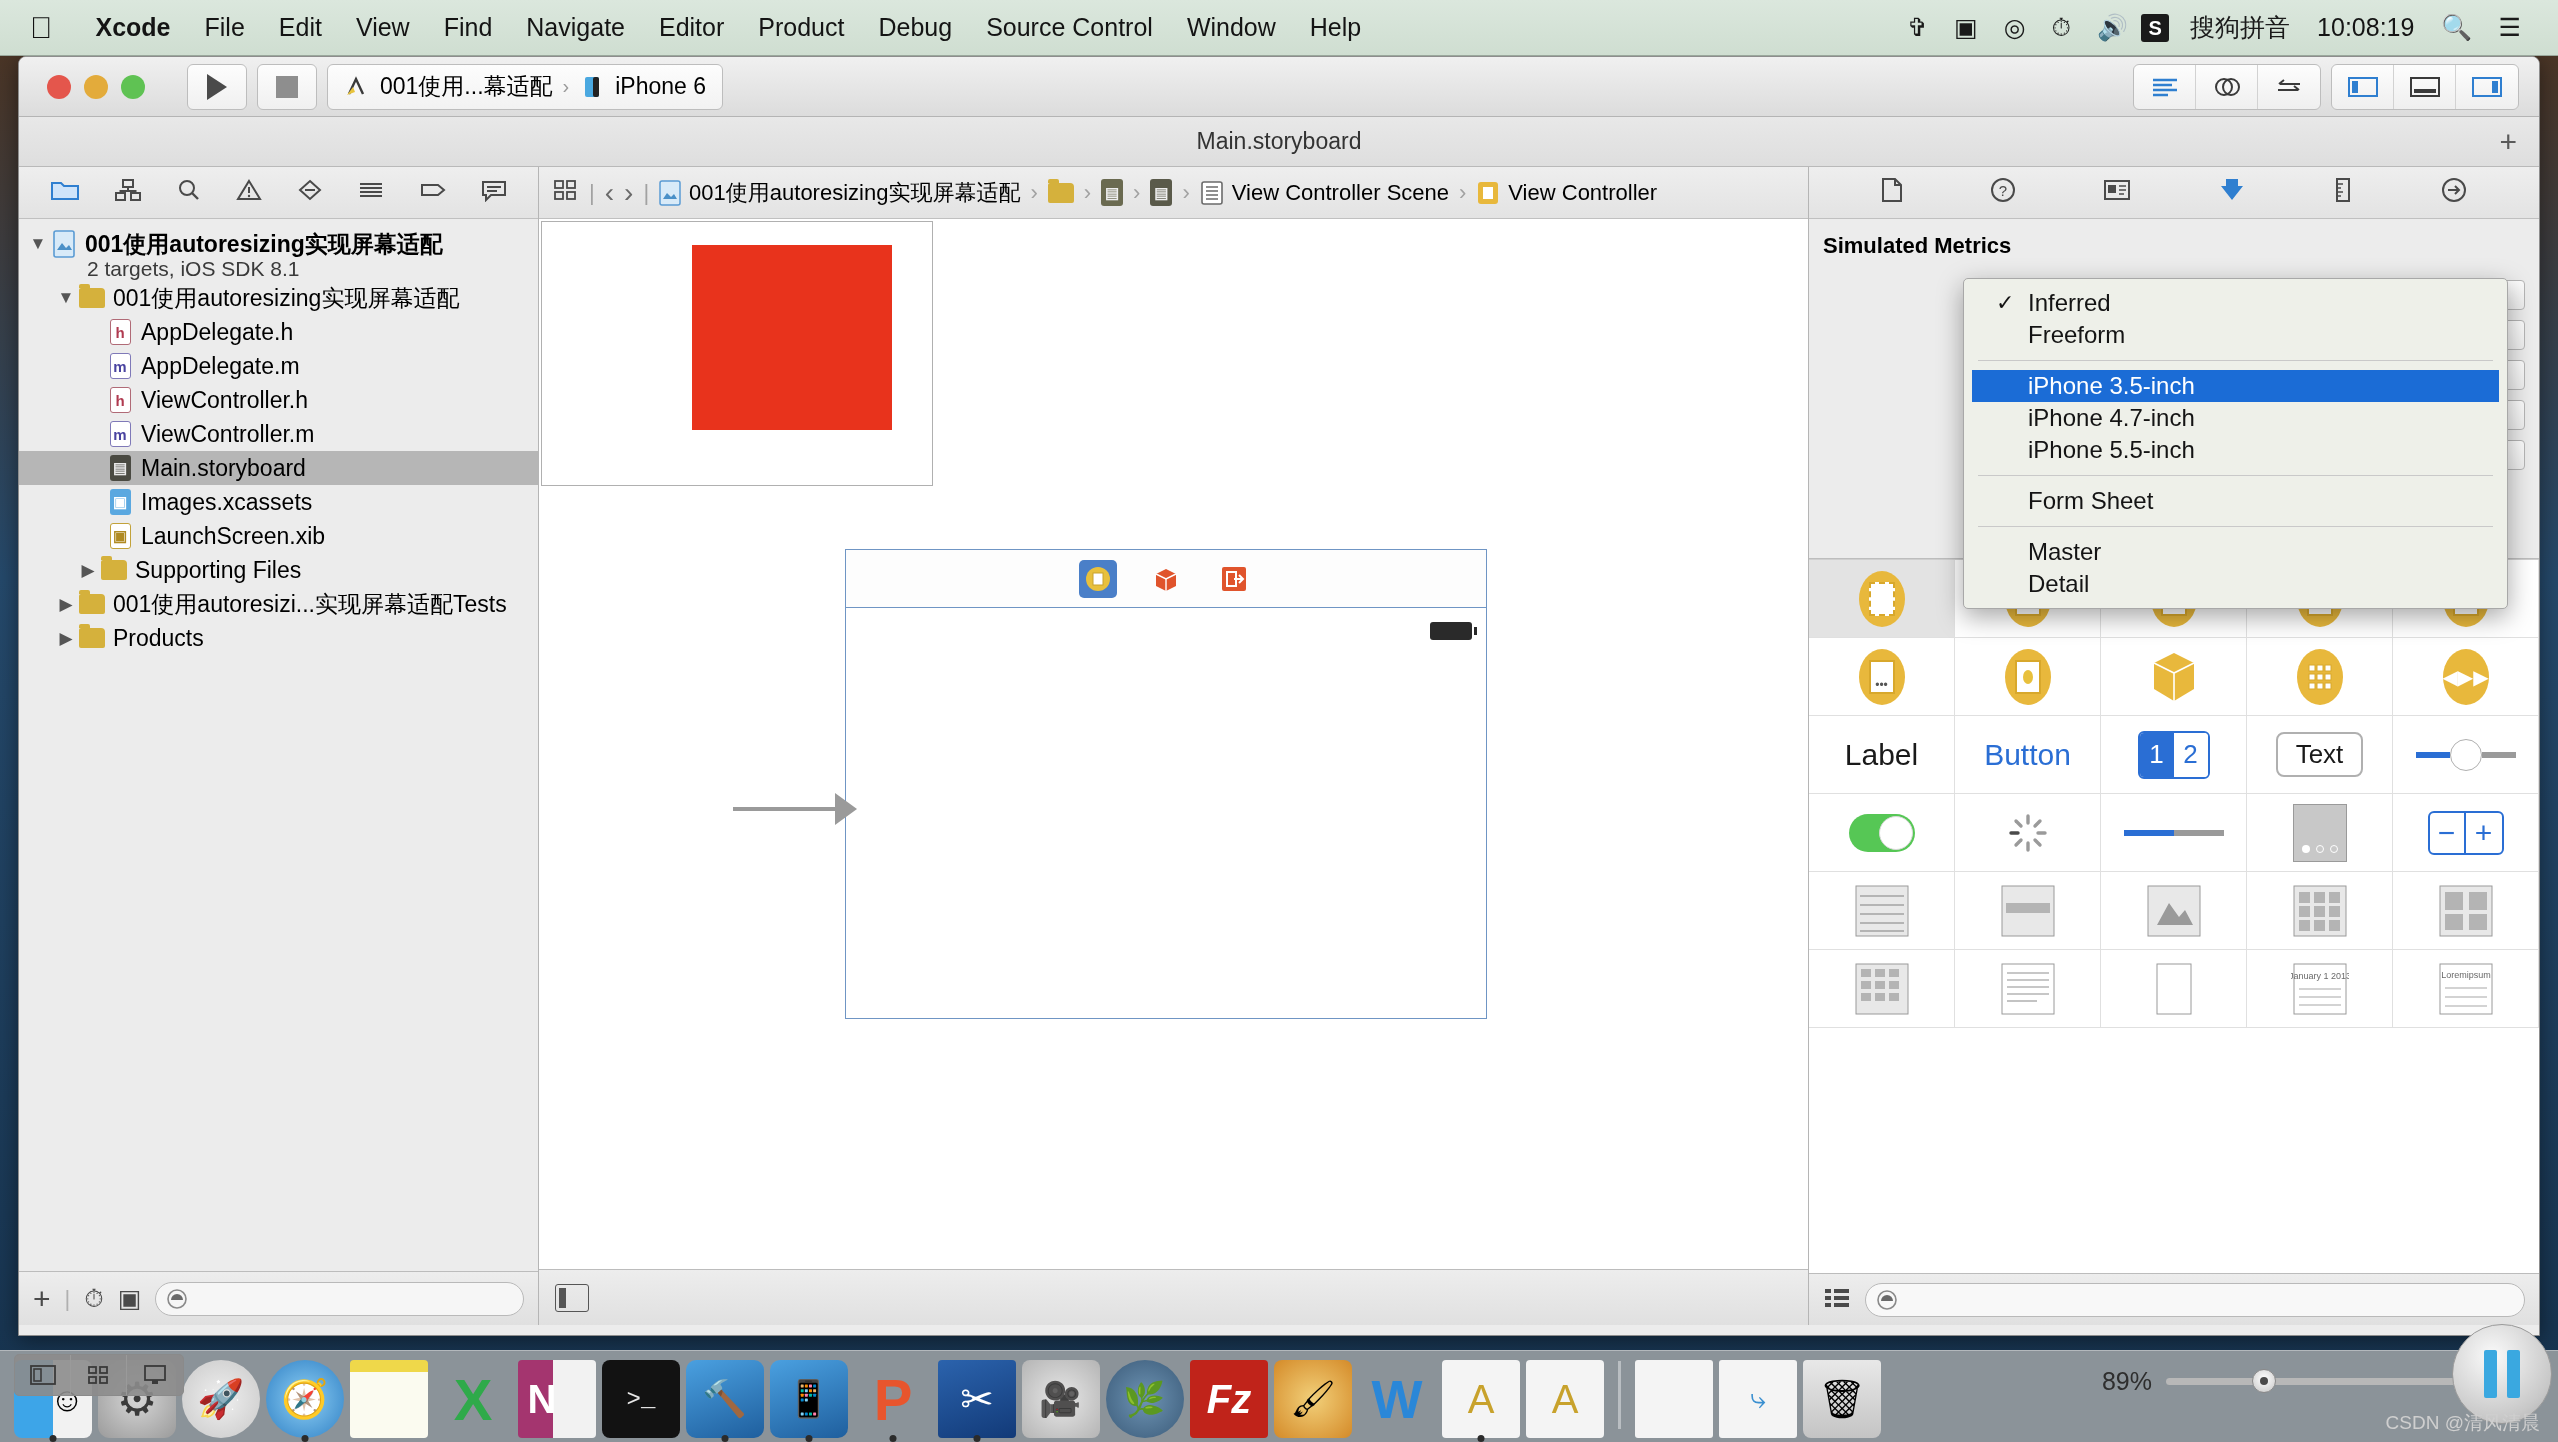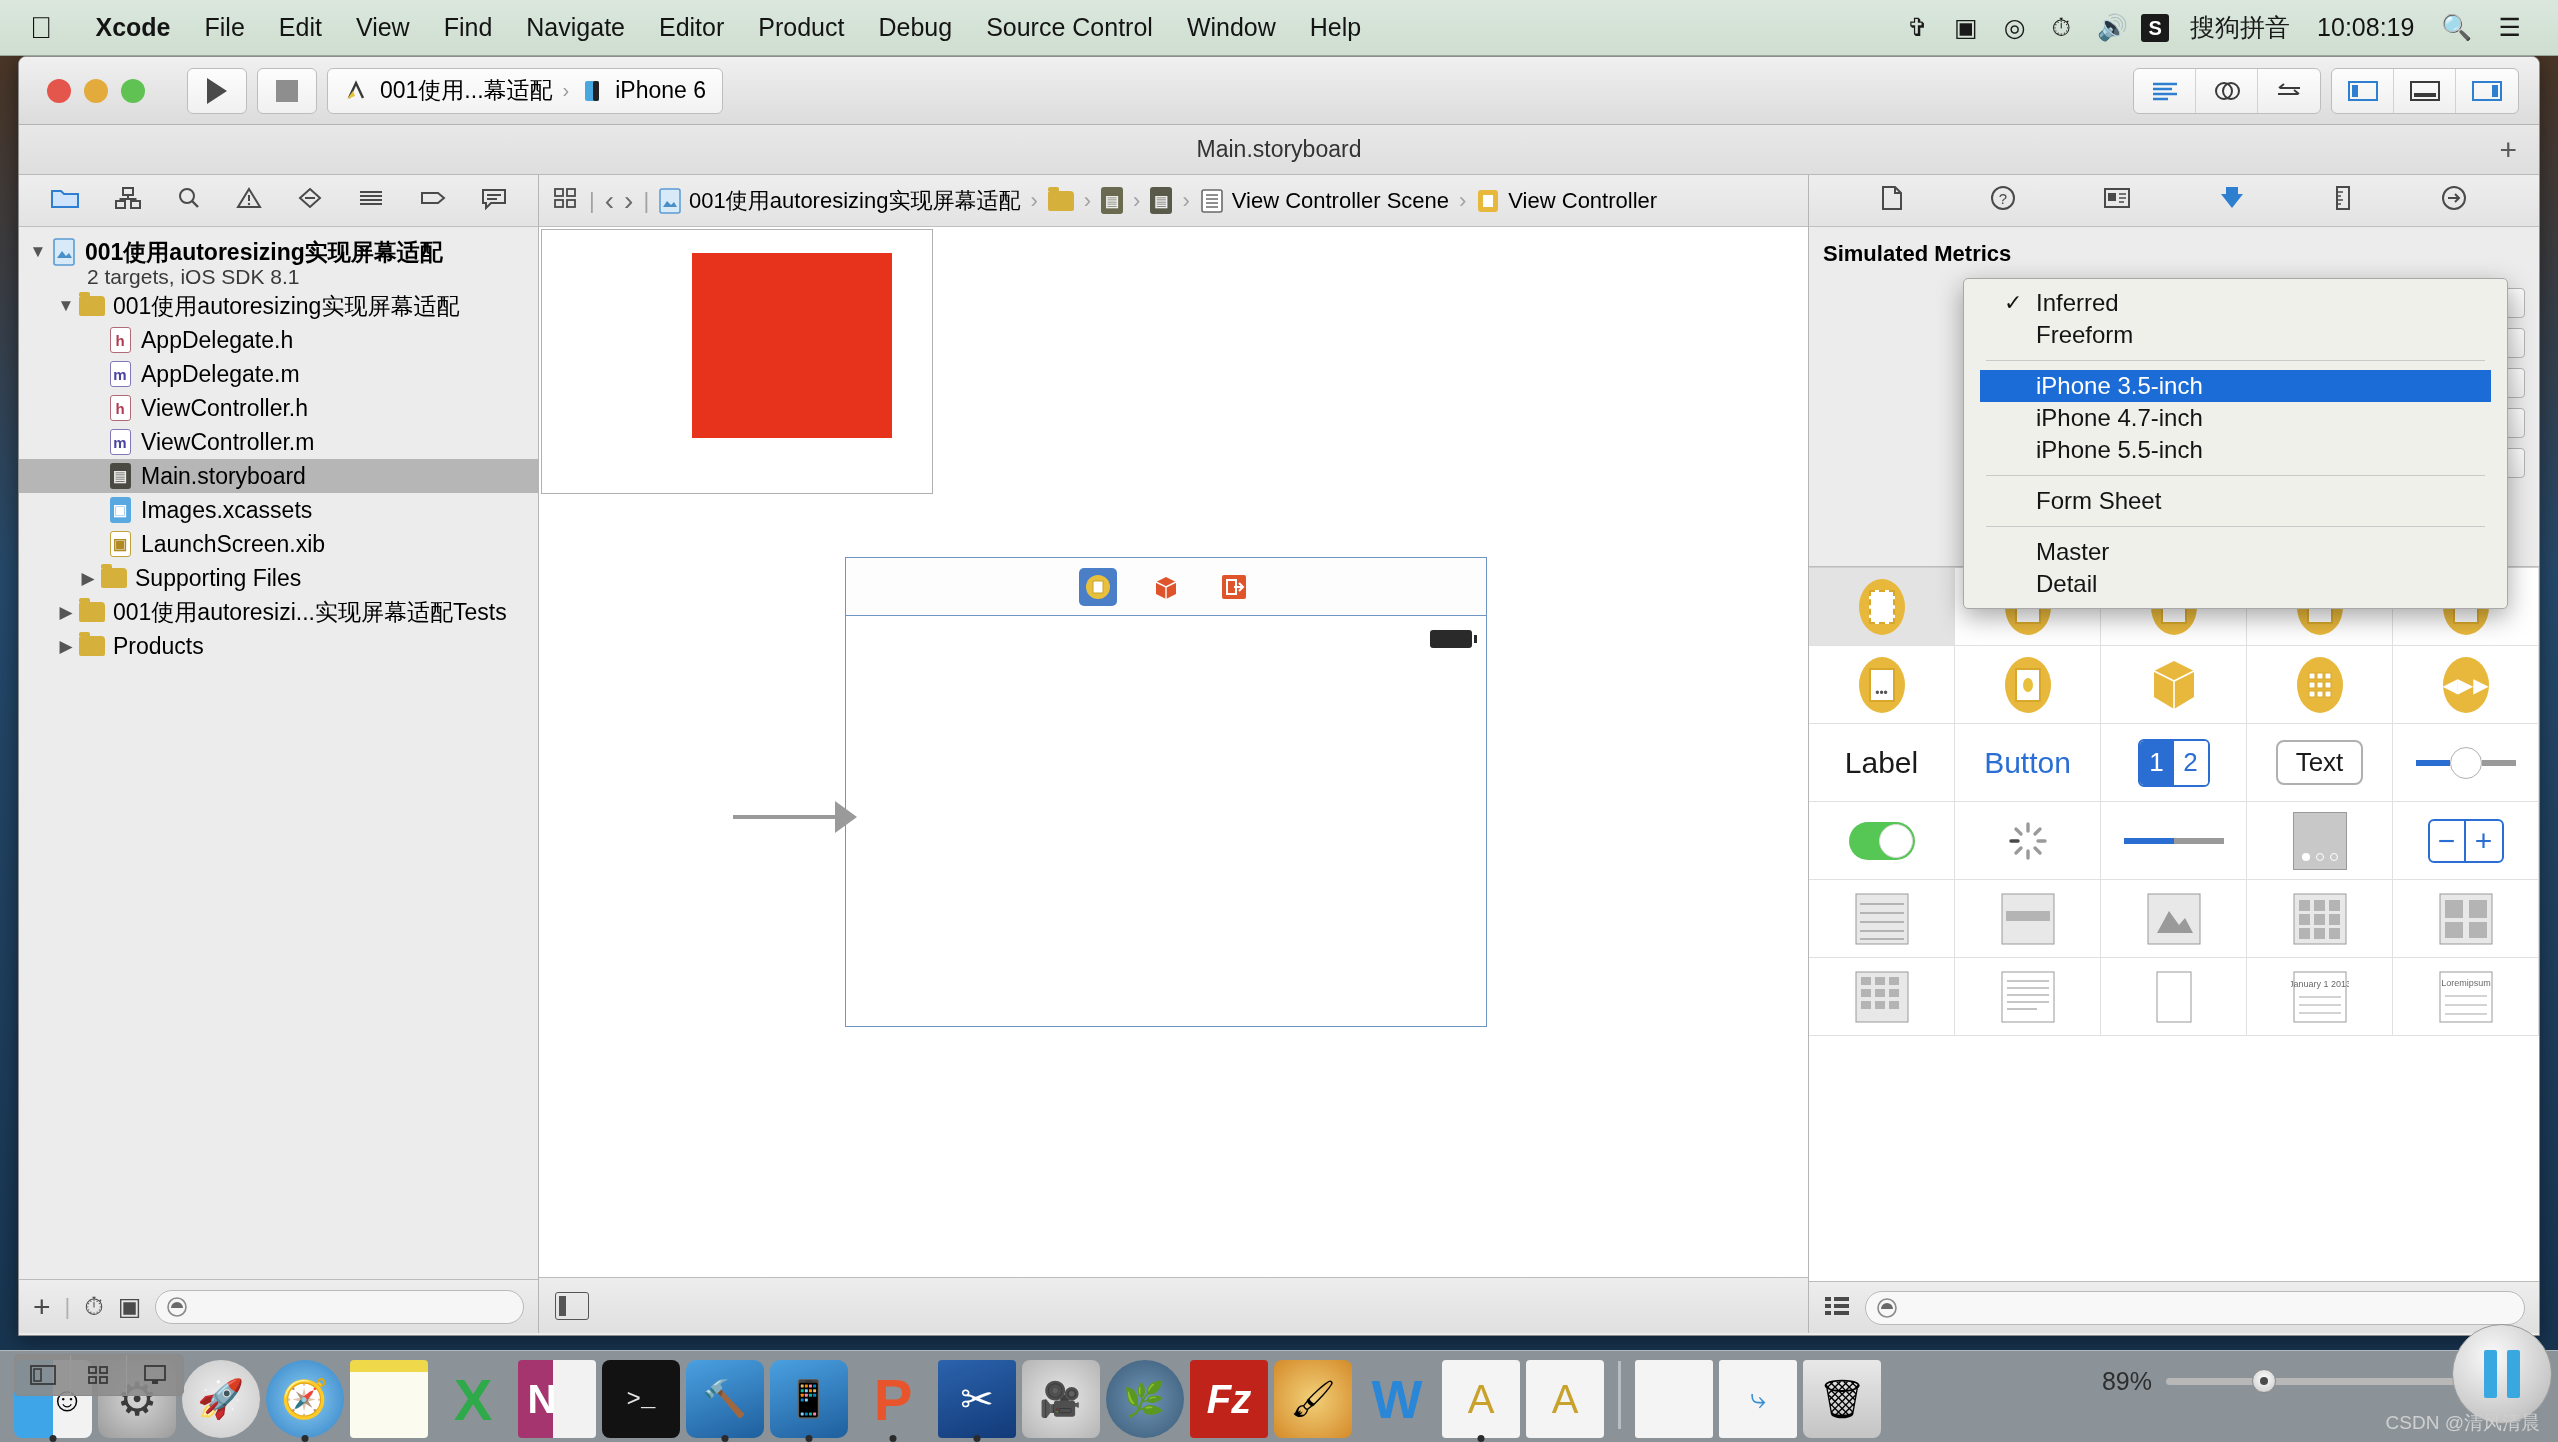--- a/index.html
+++ b/index.html
@@ -40,21 +40,21 @@
 
   
   .window {
     position: absolute; left: 18px; top: 56px; width: 2522px; height: 1280px;
     background: #ececec; border: 1px solid #8d8d8d;
     border-radius: 8px 8px 0 0; overflow: hidden;
     box-shadow: 0 4px 22px rgba(0,0,0,.45);
     z-index: 20;
   }
   .titlebar {
-    height: 68px; background: linear-gradient(180deg,#f0f0f0,#dcdcdc);
+    height: 60px; background: linear-gradient(180deg,#f0f0f0,#dcdcdc);
     border-bottom: 1px solid #b4b4b4;
     display: flex; align-items: center; padding: 0 20px;
   }
   .traffic { display:flex; gap: 13px; margin-right: 42px; margin-left: 8px; }
   .dot { width: 24px; height: 24px; border-radius: 50%; }
   .dot.r { background:#e4564c; } .dot.y { background:#e3ab3b; } .dot.g { background:#5fc253; }
   .tb-btn {
     background: linear-gradient(180deg,#fdfdfd,#f0f0f0);
     border: 1px solid #bdbdbd; border-radius: 6px;
     height: 46px; min-width: 60px; display:flex; align-items:center; justify-content:center;
@@ -186,21 +186,21 @@
   .obj-inner { width: 26px; height: 34px; background:#fff; border:2px dashed #d8a82c; }
   .lib-bottom { height: 52px; background:linear-gradient(180deg,#ededed,#e0e0e0);
                 border-top:1px solid #bcbcbc; display:flex; align-items:center; padding: 0 14px; gap: 14px; }
   .lib-filter { flex:1; height: 34px; background:#f8f8f8; border:1px solid #b9b9b9; border-radius:17px;
                 display:flex; align-items:center; padding-left:10px; }
 
   
   .menu-pop {
     position:absolute; left: 1963px; top: 278px; width: 545px; z-index: 80;
     background:#eef0e9; border:1px solid #a8a8a8; border-radius: 5px;
-    box-shadow: 0 8px 26px rgba(0,0,0,.35); padding: 8px 16px; font-size: 24px;
+    box-shadow: 0 8px 26px rgba(0,0,0,.35); padding: 8px 8px; font-size: 24px;
   }
   .menu-item { height: 32px; display:flex; align-items:center; padding-left: 56px; color:#141414; position:relative; }
   .menu-item.checked:before { content:"\2713"; position:absolute; left: 24px; font-size: 22px; }
   .menu-item.hl { background:#1b6cd6; color:#fff; }
   .menu-sep { height:1px; background:#c9c9c9; margin: 9px 6px; }
   .cursor {
     position:absolute; left: 2183px; top: 374px; z-index: 90; width: 0; height: 0;
   }
 
   

